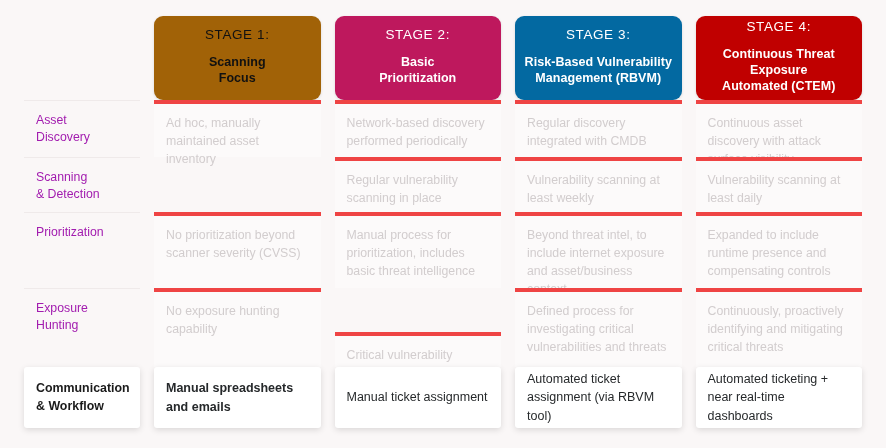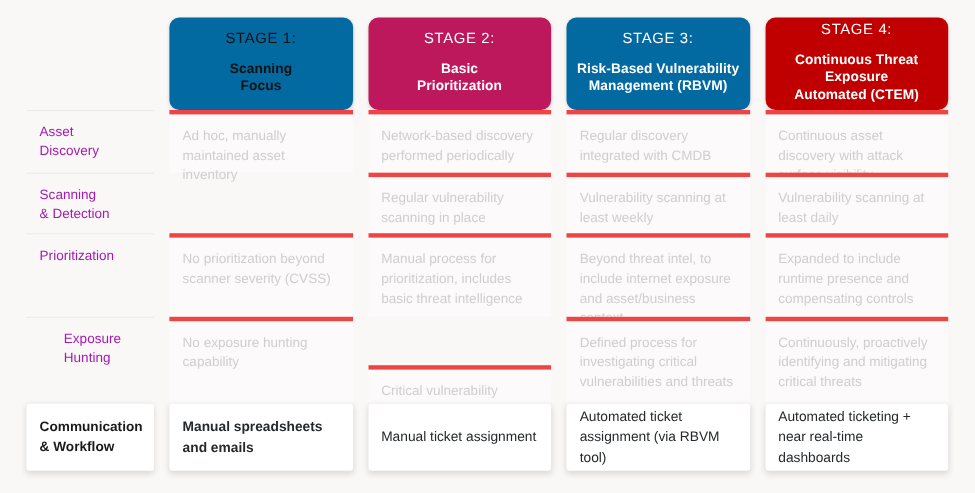--- a/index.html
+++ b/index.html
@@ -120,21 +120,21 @@
   }
 </style>
 </head>
 <body style="background: rgb(250, 247, 247);">
 
 <div class="matrix">
   <div class="grid">
 
     <div class="corner-blank"></div>
 
-    <div class="stage-card" style="grid-column: 2; background: #0369a1; color: rgb(17, 17, 17);">
+    <div class="stage-card" style="grid-column: 2; background: #a16207; color: rgb(17, 17, 17);">
       <div class="stage-num">STAGE 1:</div>
       <div class="stage-name">
         <span>Scanning</span><br>
         <span>Focus</span>
       </div>
     </div>
 
     <div class="stage-card" style="grid-column: 3; background: #be185d; color: rgb(255, 255, 255);">
       <div class="stage-num">STAGE 2:</div>
       <div class="stage-name">
@@ -183,21 +183,21 @@
     <div class="row-label" style="grid-row:4;">
       <div>
         <span>Prioritization</span>
       </div>
     </div>
     <div class="cell" style="grid-row:4;grid-column:2;">No prioritization beyond scanner severity (CVSS)</div>
     <div class="cell" style="grid-row:4;grid-column:3;">Manual process for prioritization, includes basic threat intelligence</div>
     <div class="cell" style="grid-row:4;grid-column:4;">Beyond threat intel, to include internet exposure and asset/business context</div>
     <div class="cell" style="grid-row:4;grid-column:5;">Expanded to include runtime presence and compensating controls</div>
 
-    <div class="row-label" style="grid-row:5;justify-content:center;">
+    <div class="row-label" style="grid-row:5;">
       <div>
         <span>Exposure</span><br>
         <span>Hunting</span>
       </div>
     </div>
     <div class="cell" style="grid-row:5;grid-column:2;">No exposure hunting capability</div>
     <div class="cell" style="grid-row:5;grid-column:3;margin-top:44px;">Critical vulnerability campaigns; limited threat actor understanding</div>
     <div class="cell" style="grid-row:5;grid-column:4;">Defined process for investigating critical vulnerabilities and threats</div>
     <div class="cell" style="grid-row:5;grid-column:5;">Continuously, proactively identifying and mitigating critical threats</div>
 

